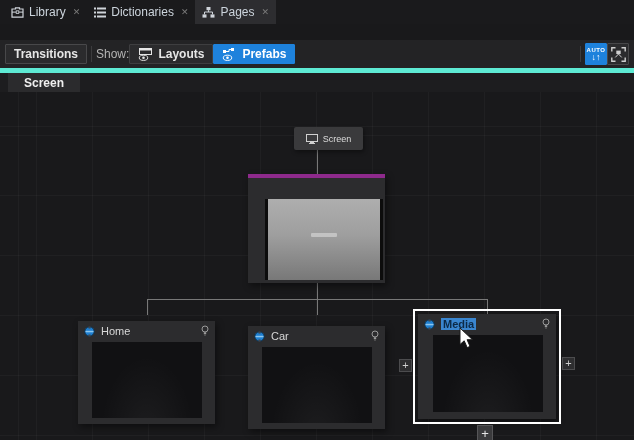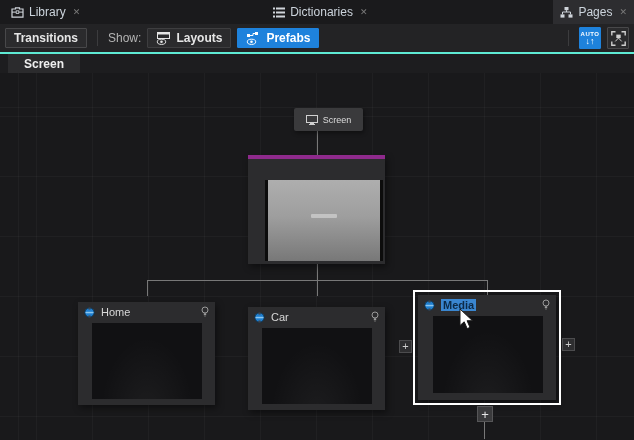--- a/index.html
+++ b/index.html
@@ -1,30 +1,30 @@
 <!DOCTYPE html>
 <html><head>
 <meta charset="utf-8">
 <style>
   html,body{margin:0;padding:0;background:#141416;}
   .app{position:relative;width:634px;height:440px;overflow:hidden;
        font-family:"Liberation Sans",sans-serif;color:#d6d6d6;font-size:12px;
        background:#19191b;user-select:none;}
 
   
-  .tabbar{display:flex;align-items:stretch;height:24px;background:#1a1a1c;padding-left:4px;justify-content:space-between;}
+  .tabbar{display:flex;align-items:stretch;height:24px;background:#1a1a1c;padding-left:4px;}
   .tab{display:flex;align-items:center;gap:5px;padding:0 7px;cursor:default;}
   .tab.active{background:#2d2d30;}
   .tab .tlabel{color:#ccd4dc;font-size:12px;}
   .tab .close{color:#7a7a7a;font-size:9px;margin-left:2px;line-height:1;}
   .ticon{display:inline-flex;align-items:center;}
 
   
-  .toolbar{display:flex;align-items:center;height:28px;background:#232325;padding:0 5px;gap:6px;
-           border-bottom:2px solid #5eead4;}
+  .toolbar{display:flex;align-items:center;height:28px;background:#232325;padding:0 5px;gap:0;
+           border-bottom:5px solid #5eead4;margin-top:16px;}
   .btn{display:flex;align-items:center;gap:5px;height:20px;padding:0 8px;background:#2b2b2d;
        border:1px solid #48484a;color:#e6e6e6;font-weight:bold;font-size:12px;border-radius:1px;}
   .btn.flat{border-color:#3e3e40;}
   .btn.blue{background:#1e82dc;border-color:#1e82dc;color:#fff;}
   .vsep{width:1px;height:16px;background:#3c3c3e;margin:0 4px;}
   .showlabel{color:#b4b4b4;font-weight:normal;}
   .spacer{flex:1;}
   .sqbtn{width:22px;height:22px;display:flex;flex-direction:column;align-items:center;justify-content:center;
          background:#2b2b2d;border:1px solid #48484a;border-radius:1px;}
   .sqbtn.blue{background:#1e82dc;border-color:#1e82dc;color:#fff;}

